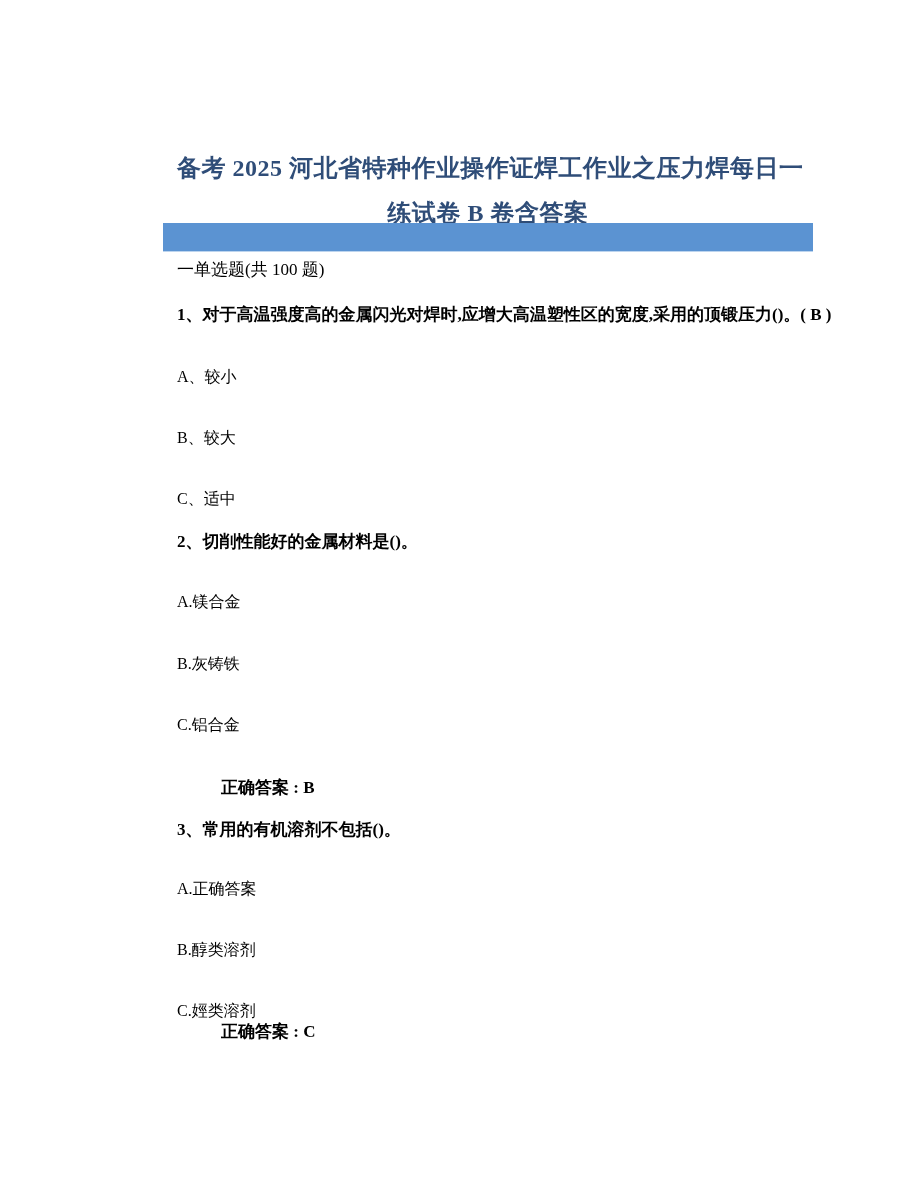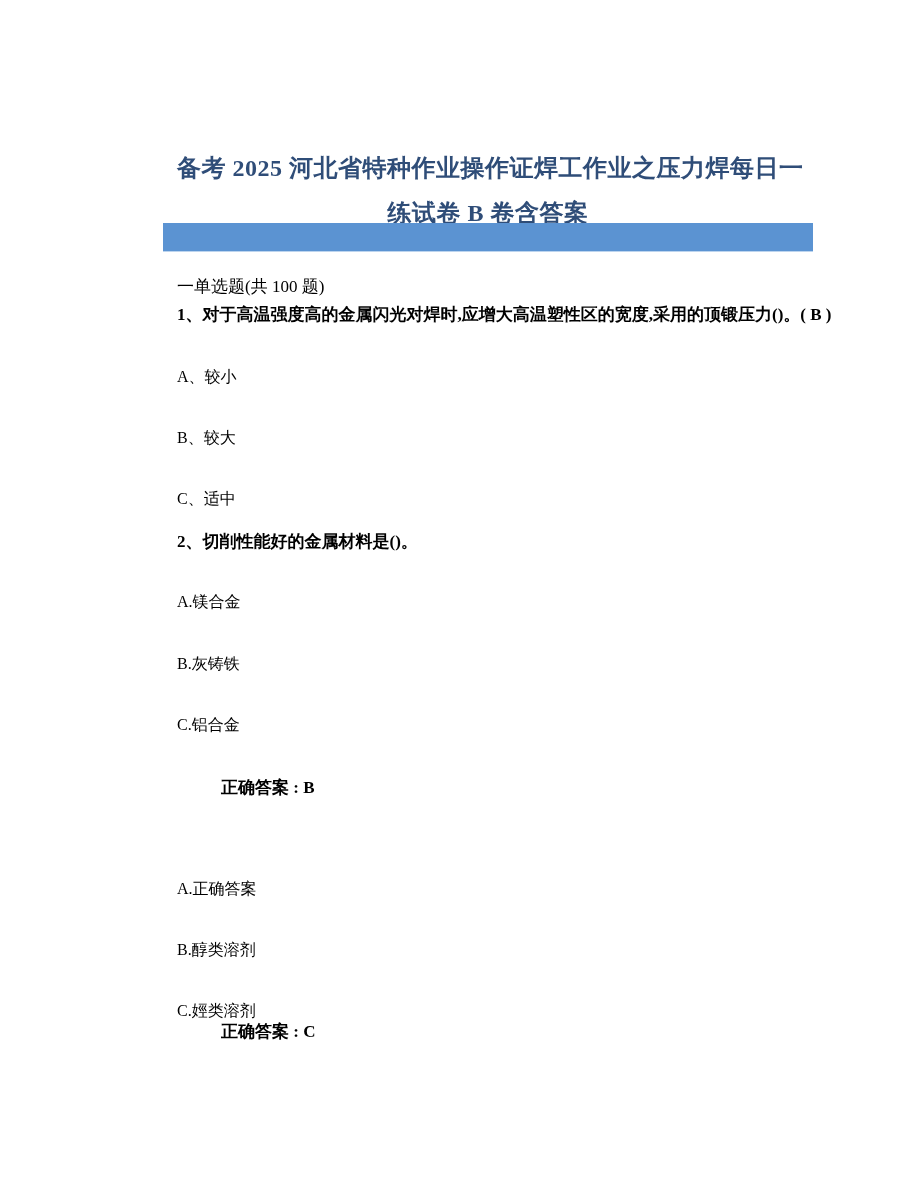--- a/index.html
+++ b/index.html
@@ -63,31 +63,32 @@
 </head>
 <body>
 
 <div class="page">
 
   <div class="doc-title-line" style="top:110px">备考 2025 河北省特种作业操作证焊工作业之压力焊每日一</div>
   <div class="doc-title-line" style="top:155px">练试卷 B 卷含答案</div>
 
   <div class="title-divider"></div>
 
-  <div class="abs section-heading" style="top:233px">一单选题(共 100 题)</div>
+  <div class="abs section-heading" style="top:216px">一单选题(共 100 题)</div>
 
   <div class="abs question-stem" style="top:261px">1、对于高温强度高的金属闪光对焊时,应增大高温塑性区的宽度,采用的顶锻压力()。( B )</div>
   <div class="abs option-item" style="top:325px">A、较小</div>
   <div class="abs option-item" style="top:386px">B、较大</div>
   <div class="abs option-item" style="top:447px">C、适中</div>
 
   <div class="abs question-stem" style="top:488px">2、切削性能好的金属材料是()。</div>
   <div class="abs option-item" style="top:550px">A.镁合金</div>
   <div class="abs option-item" style="top:612px">B.灰铸铁</div>
   <div class="abs option-item" style="top:673px">C.铝合金</div>
   <div class="abs answer-line" style="top:734px">正确答案 : B</div>
 
+  <div class="abs question-stem" style="top:776px">3、常用的有机溶剂不包括()。</div>
   <div class="abs option-item" style="top:837px">A.正确答案</div>
   <div class="abs option-item" style="top:898px">B.醇类溶剂</div>
   <div class="abs option-item" style="top:959px">C.娙类溶剂</div>
   <div class="abs answer-line" style="top:978px">正确答案 : C</div>
 
 </div>
 
 </body></html>

